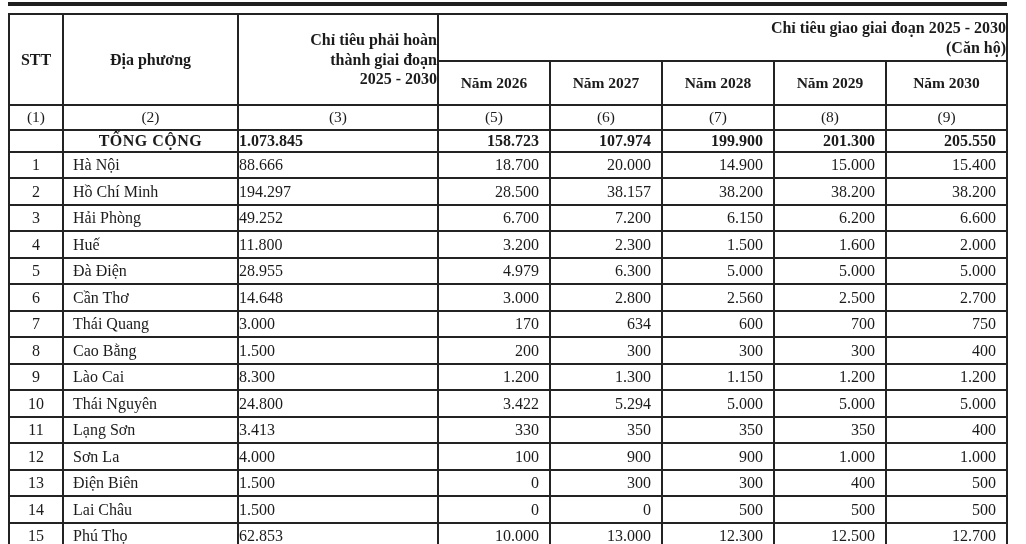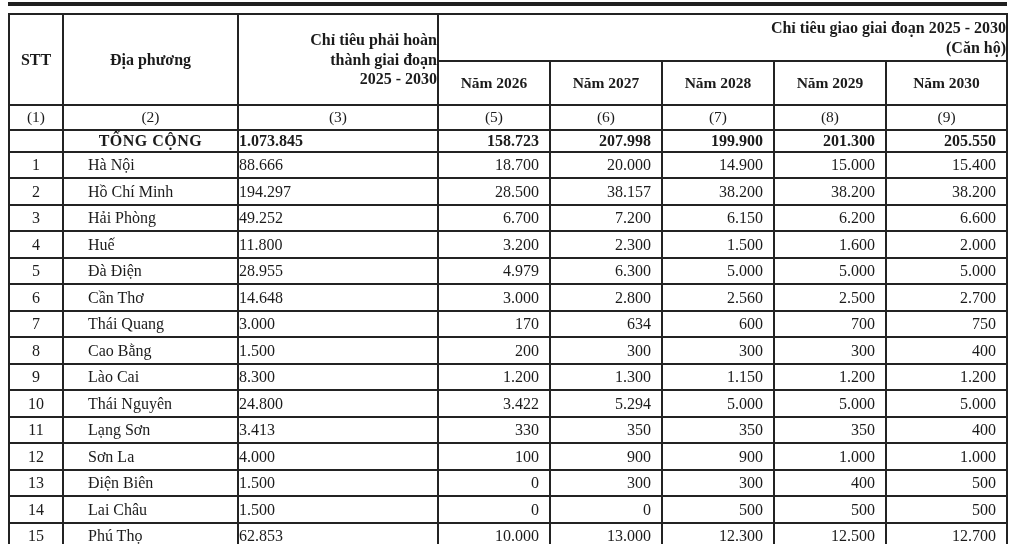--- a/index.html
+++ b/index.html
@@ -42,21 +42,21 @@
   }
   thead tr.group-row th { height: 47px; }
   thead tr.year-row th { height: 44px; font-size: 15.5px; }
   thead tr.colnum-row td { height: 25px; text-align: center; font-weight: normal; font-size: 15.5px; }
 
   tbody tr { height: 26.5px; }
   tbody tr.total-row { height: 15px; font-weight: bold; }
   tbody tr.partial-row { height: 14px; }
 
   td.c-stt { text-align: center; }
-  td.c-loc { text-align: left; padding-left: 24px; }
+  td.c-loc { text-align: left; padding-left: 9px; }
   td.c-target { }
   td.c-year { text-align: right; padding-right: 10px; }
   tr.total-row td.c-loc { text-align: center; padding-left: 0; letter-spacing: 0.5px; }
 
   .hdr-line { display: block; text-align: right; }
 </style>
 </head>
 <body>
 
 <div class="page">
@@ -107,21 +107,21 @@
         <td>(9)</td>
       </tr>
     </thead>
 
     <tbody>
       <tr class="total-row">
         <td class="c-stt"></td>
         <td class="c-loc">TỔNG CỘNG</td>
         <td class="c-target">1.073.845</td>
         <td class="c-year">158.723</td>
-        <td class="c-year">207.998</td>
+        <td class="c-year">107.974</td>
         <td class="c-year">199.900</td>
         <td class="c-year">201.300</td>
         <td class="c-year">205.550</td>
       </tr>
 
       <tr>
     <td class="c-stt">1</td>
     <td class="c-loc">Hà Nội</td>
     <td class="c-target">88.666</td>
     <td class="c-year">18.700</td>

